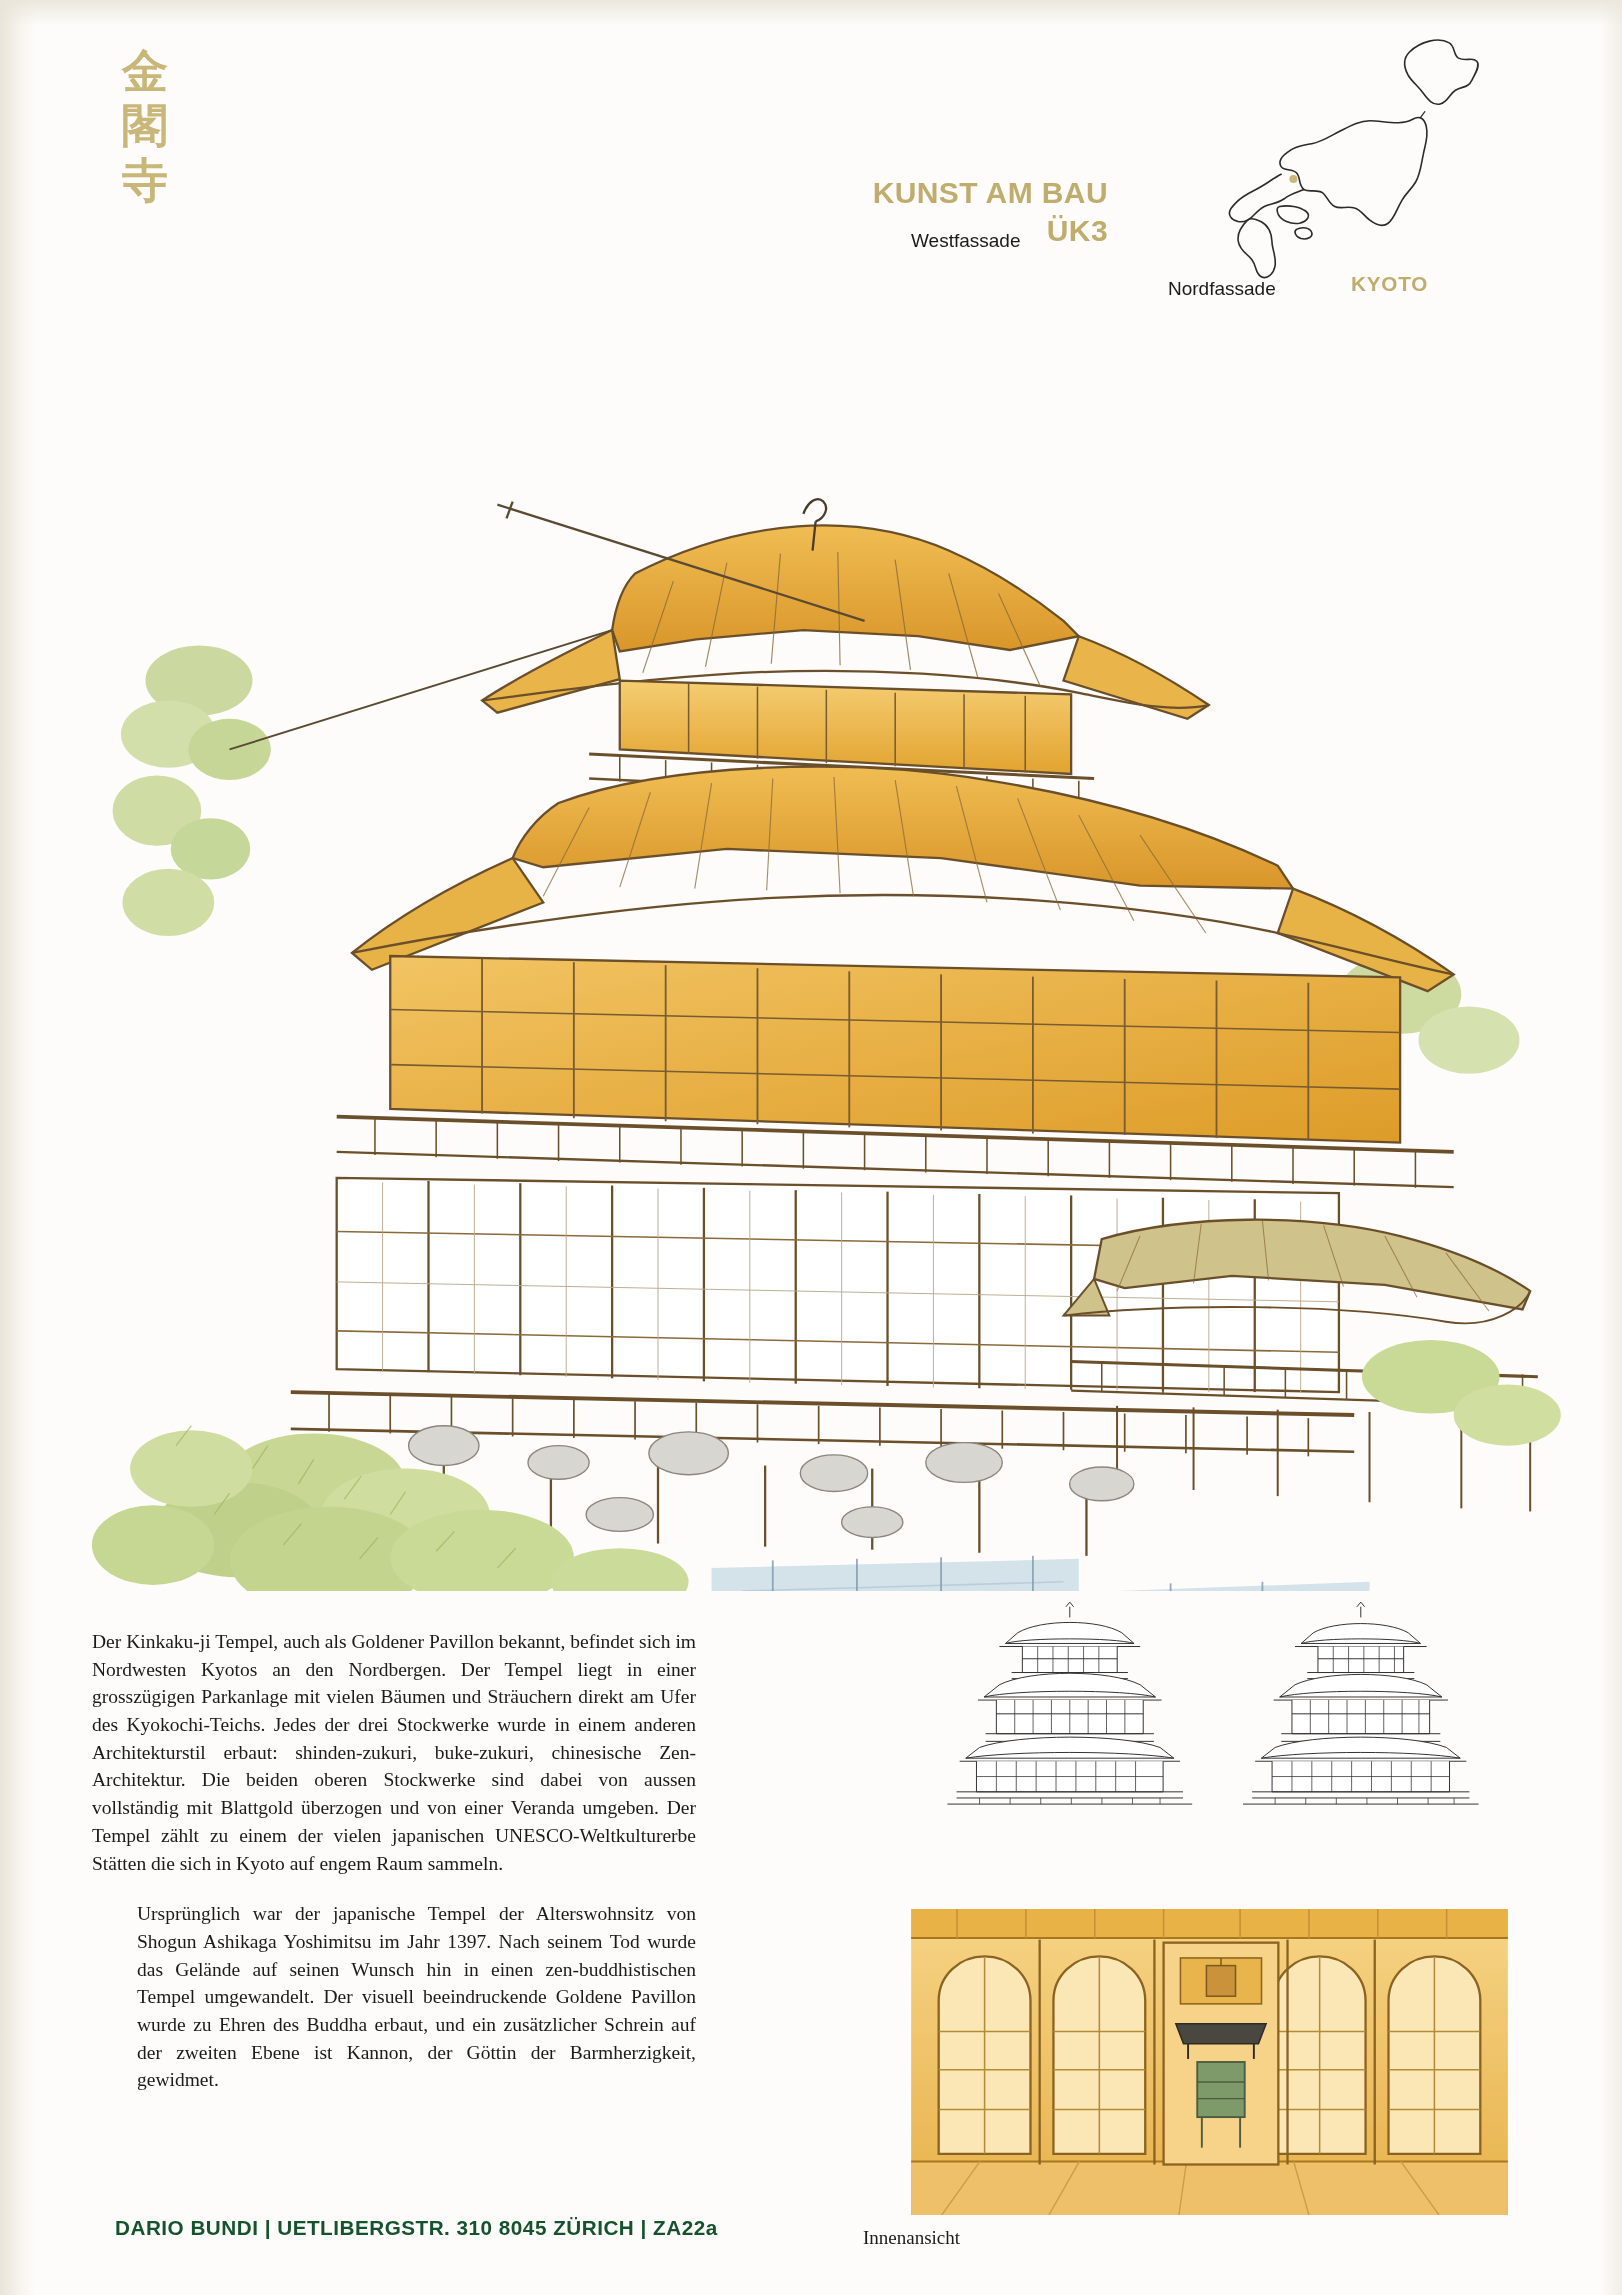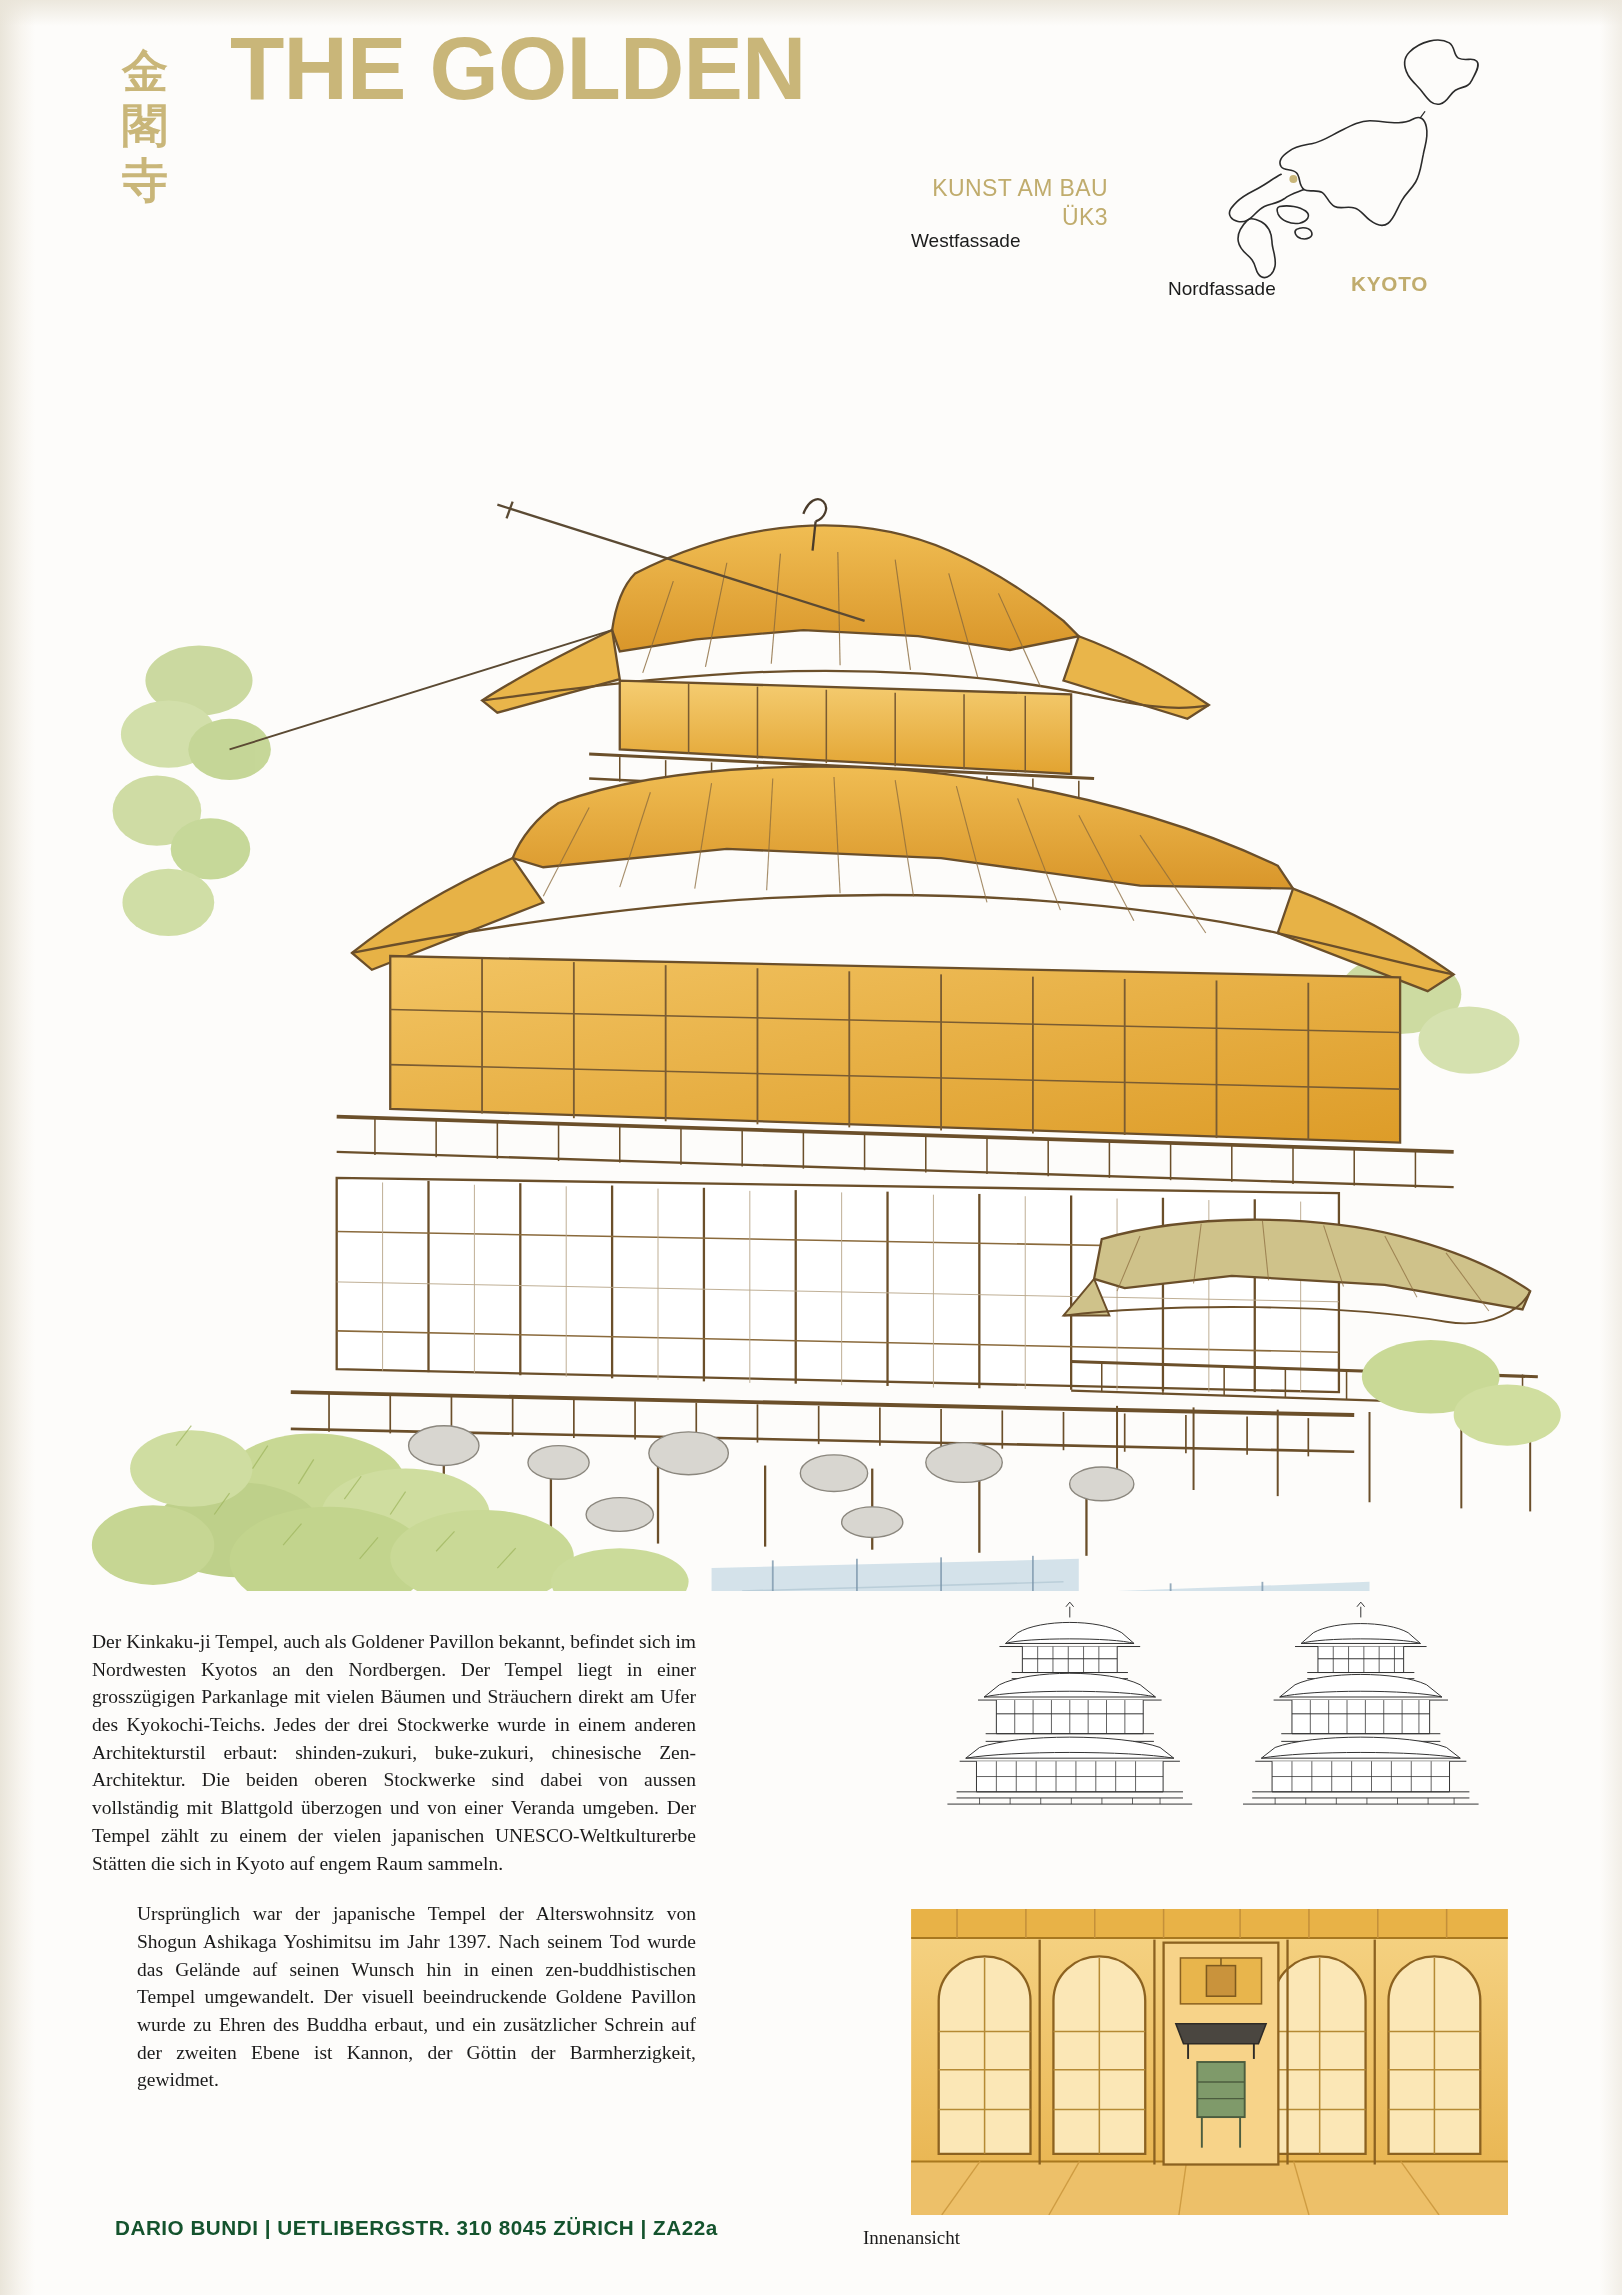--- a/index.html
+++ b/index.html
@@ -71,22 +71,22 @@
   .title-line2 {
     margin-top: 6.1px;
   }
   .subtitle {
     position: absolute;
     left: 863px;
     top: 174px;
     width: 245px;
     text-align: right;
     color: #c0ac6d;
-    font-weight: normal;
-    font-size: 23px;
+    font-weight: bold;
+    font-size: 30px;
     line-height: 1.25;
     letter-spacing: 0.4px;
   }
 
   
   .map-wrap {
     position: absolute;
     left: 1220px;
     top: 29px;
     width: 321px;
@@ -192,21 +192,20 @@
   <div class="scan-edge-top"></div>
   <div class="scan-edge-right"></div>
 
   <div class="kanji">
     <div>金</div>
     <div>閣</div>
     <div>寺</div>
   </div>
 
   <div class="title-block">
-    <div class="title-line">THE GOLDEN</div>
   </div>
 
   <div class="subtitle">
     <div>KUNST AM BAU</div>
     <div>ÜK3</div>
   </div>
 
   <div class="map-wrap">
     <svg width="321" height="283" viewBox="0 0 420 370" fill="none">
       <g stroke="#2b2b2b" stroke-width="2.1" fill="none" stroke-linejoin="round" stroke-linecap="round">

